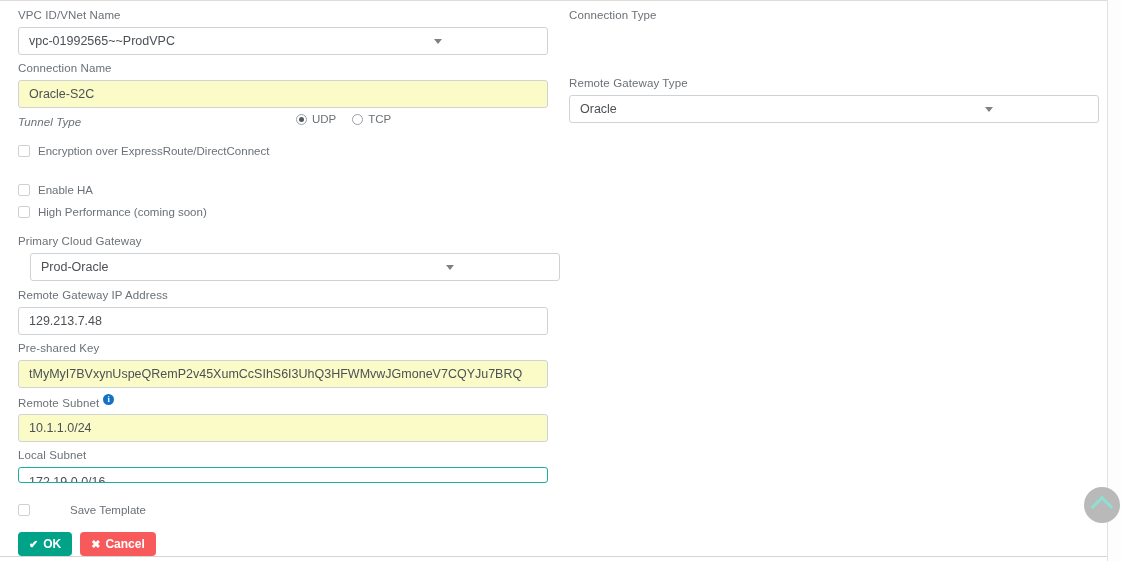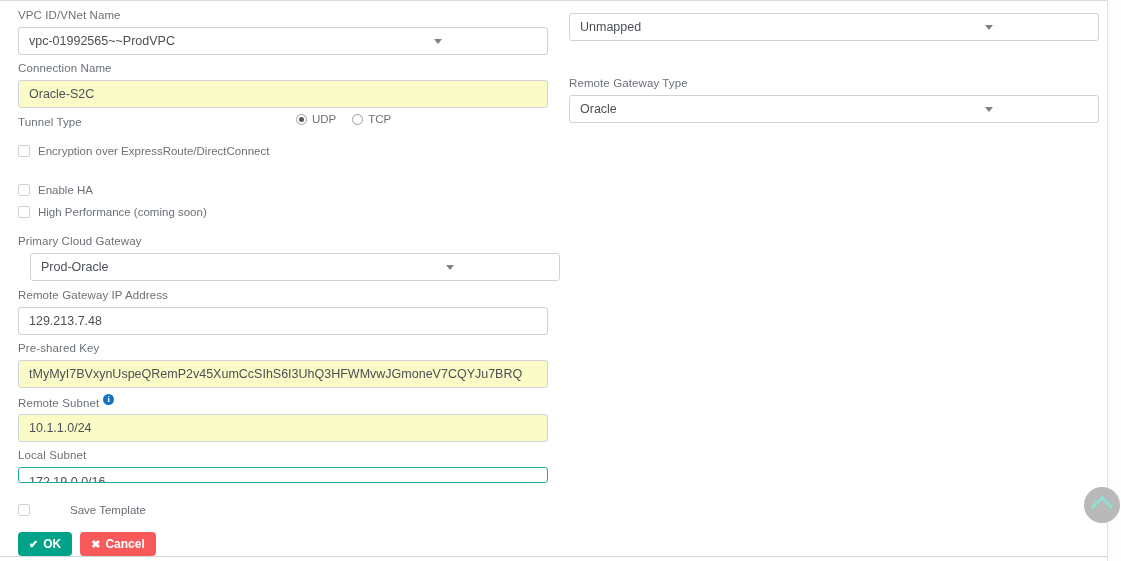--- a/index.html
+++ b/index.html
@@ -213,21 +213,21 @@
         <div class="control tall">vpc-01992565~~ProdVPC</div>
         <span class="arrow"></span>
       </div>
     </div>
 
     <div class="field" style="top:61px;">
       <div class="field-label">Connection Name</div>
       <div class="control tall yellow" style="margin-top:5px;">Oracle-S2C</div>
     </div>
 
-    <div class="field" style="top:115px;">
+    <div class="field" style="top:115px;font-style:italic;">
       <div class="field-label">Tunnel Type</div>
     </div>
     <div class="radio-row" style="left:278px; top:113px;">
       <div class="radio-opt">
         <span class="radio-dot on"></span>
         <span class="radio-label">UDP</span>
       </div>
       <div class="radio-opt">
         <span class="radio-dot"></span>
         <span class="radio-label">TCP</span>
@@ -280,24 +280,21 @@
     <div class="cb-row" style="top:504px;gap:32px;">
       <span class="cb-box"></span>
       <span class="cb-label">Save Template</span>
     </div>
 
   </div>
 
   <div class="col-right">
 
     <div class="field" style="top:8px;">
-      <div class="select-wrap" style="margin-top:5px;">
-        <div class="control tall">Unmapped</div>
-        <span class="arrow"></span>
-      </div>
+      <div class="field-label">Connection Type</div>
     </div>
 
     <div class="field" style="top:76px;">
       <div class="field-label">Remote Gateway Type</div>
       <div class="select-wrap" style="margin-top:5px;">
         <div class="control tall">Oracle</div>
         <span class="arrow"></span>
       </div>
     </div>
 

